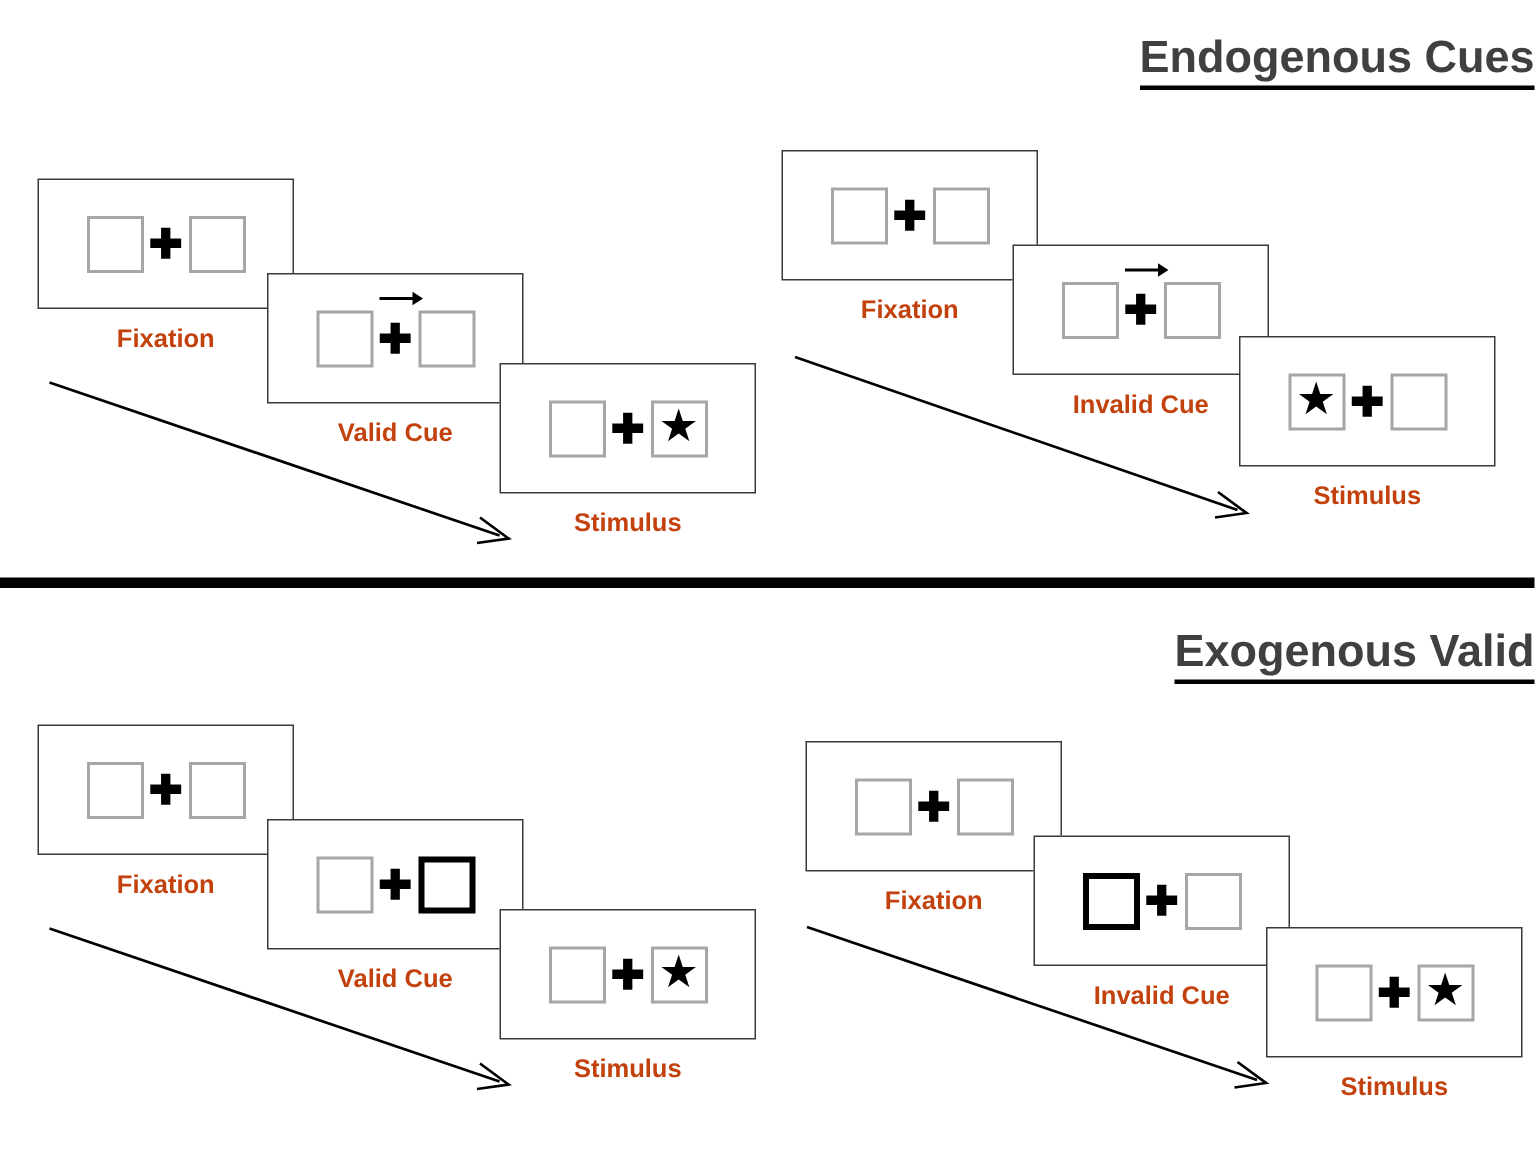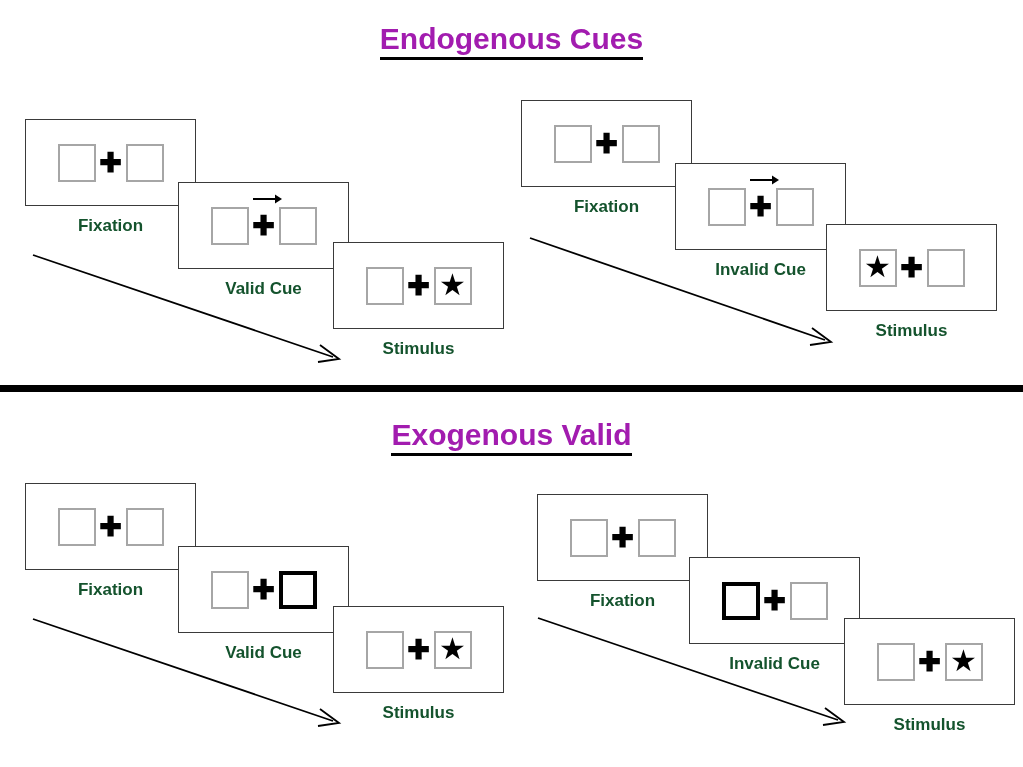--- a/index.html
+++ b/index.html
@@ -19,25 +19,25 @@
     position: absolute;
     left: 0; top: 0;
     width: 1023px;
     height: 767px;
   }
 
   
   .section-title {
     position: absolute;
     width: 1023px;
-    text-align: center;
+    text-align: right;
     font-size: 30px;
     font-weight: bold;
     letter-spacing: 0px;
-    color: #a21caf;
+    color: #404040;
   }
   .section-title span {
     border-bottom: 3px solid #000;
     padding-bottom: 2px;
   }
 
   
   .divider {
     position: absolute;
     left: 0;
@@ -115,21 +115,21 @@
     color: #000;
     display: block;
     transform: translateY(-1px);
   }
 
   
   .caption {
     position: absolute;
     font-size: 17px;
     font-weight: bold;
-    color: #14532d;
+    color: #c2410c;
     white-space: nowrap;
     text-align: center;
   }
 
   
   .time-arrow {
     position: absolute;
     pointer-events: none;
   }
 </style>

